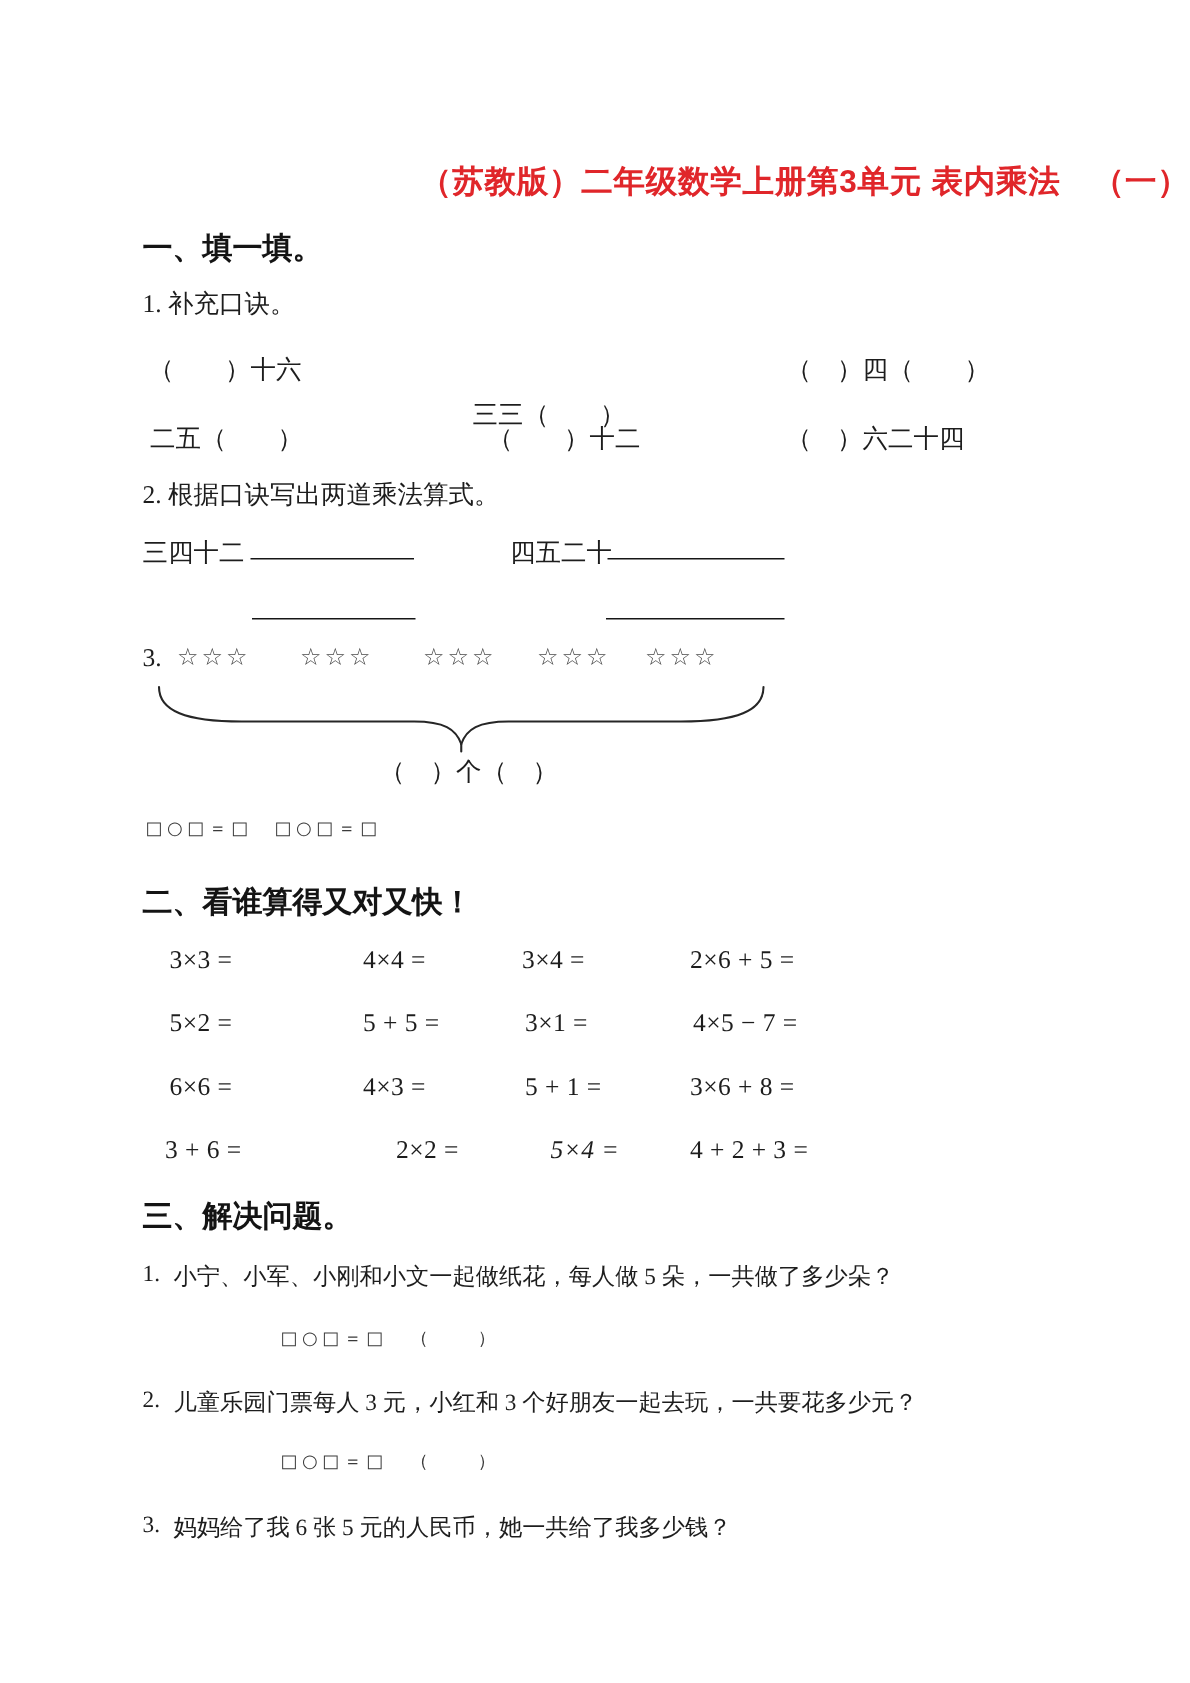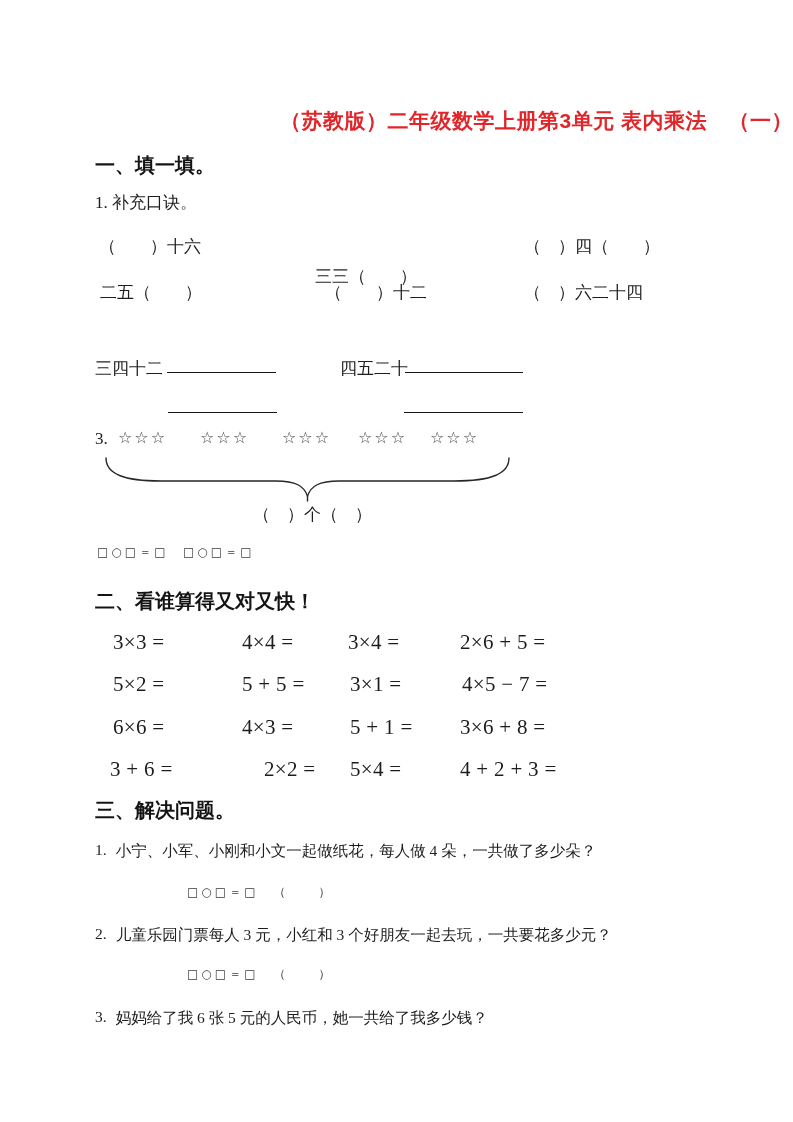--- a/index.html
+++ b/index.html
@@ -12,21 +12,21 @@
   .title {
     left:0; top:95px; width:100%; text-align:right;
     font-family:"Liberation Sans","DejaVu Sans",sans-serif;
     font-weight:bold; font-size:21px; color:#e0262a; letter-spacing:0.5px;margin-top:12px;
   }
   .heading {
     font-family:"Liberation Sans","DejaVu Sans",sans-serif;
     font-weight:bold; font-size:20px; color:#141414;
   }
   .t  { font-size:17px; }
-  .math { font-size:21px; letter-spacing:0.3px; }
+  .math { font-size:17px; letter-spacing:0.3px; }
   .sym {
     font-family:"DejaVu Sans",sans-serif; font-size:12px;
     letter-spacing:3px; color:#3a3a3a;
   }
   .stars {
     font-family:"DejaVu Sans",sans-serif; font-size:16px;
     letter-spacing:2px; color:#4a4a4a;
   }
   .uline { border-bottom:1.5px solid #161616; height:0; }
   .prob { display:flex; gap:9px; font-size:15.5px; width:640px; }
@@ -43,20 +43,21 @@
   <div class="abs heading" style="left:95px; top:152px;">一、填一填。</div>
   <div class="abs t" style="left:95px; top:191px;">1. 补充口诀。</div>
 
   <div class="abs t" style="left:99px;  top:235px;">（　　）十六</div>
   <div class="abs t" style="left:315px; top:218px;margin-top:47px;">三三（　　）</div>
   <div class="abs t" style="left:524px; top:235px;">（　）四（　　）</div>
   <div class="abs t" style="left:100px; top:281px;">二五（　　）</div>
   <div class="abs t" style="left:325px; top:281px;">（　　）十二</div>
   <div class="abs t" style="left:524px; top:281px;">（　）六二十四</div>
 
+  <div class="abs t" style="left:95px; top:318px;">2. 根据口诀写出两道乘法算式。</div>
 
   <div class="abs t" style="left:95px;  top:357px;">三四十二</div>
   <div class="abs uline" style="left:167px; top:372px; width:109px;"></div>
   <div class="abs t" style="left:340px; top:357px;">四五二十</div>
   <div class="abs uline" style="left:405px; top:372px; width:118px;"></div>
   <div class="abs uline" style="left:168px; top:412px; width:109px;"></div>
   <div class="abs uline" style="left:404px; top:412px; width:119px;"></div>
 
   <div class="abs t" style="left:95px; top:429px;">3.</div>
   <div class="abs stars" style="left:118px; top:428px;">☆☆☆</div>
@@ -90,28 +91,28 @@
   <div class="abs math" style="left:350px; top:672px;">3×1 =</div>
   <div class="abs math" style="left:462px; top:672px;">4×5 − 7 =</div>
 
   <div class="abs math" style="left:113px; top:715px;">6×6 =</div>
   <div class="abs math" style="left:242px; top:715px;">4×3 =</div>
   <div class="abs math" style="left:350px; top:715px;">5 + 1 =</div>
   <div class="abs math" style="left:460px; top:715px;">3×6 + 8 =</div>
 
   <div class="abs math" style="left:110px; top:757px;">3 + 6 =</div>
   <div class="abs math" style="left:245px; top:757px;margin-left:19px;">2×2 =</div>
-  <div class="abs math" style="left:350px; top:757px;">5×4 =</div>
+  <div class="abs math" style="left:367px; top:757px;font-style:italic;">5×4 =</div>
   <div class="abs math" style="left:460px; top:757px;">4 + 2 + 3 =</div>
 
   <div class="abs heading" style="left:95px; top:797px;">三、解决问题。</div>
 
   <div class="abs prob" style="left:95px; top:841px;">
     <span class="no">1.</span>
-    <span>小宁、小军、小刚和小文一起做纸花，每人做 4 朵，一共做了多少朵？</span>
+    <span>小宁、小军、小刚和小文一起做纸花，每人做 5 朵，一共做了多少朵？</span>
   </div>
   <div class="abs sym" style="left:187px; top:884px;">□○□＝□　（　　）</div>
 
   <div class="abs prob" style="left:95px; top:925px;">
     <span class="no">2.</span>
     <span>儿童乐园门票每人 3 元，小红和 3 个好朋友一起去玩，一共要花多少元？</span>
   </div>
   <div class="abs sym" style="left:187px; top:966px;">□○□＝□　（　　）</div>
 
   <div class="abs prob" style="left:95px; top:1008px;">

